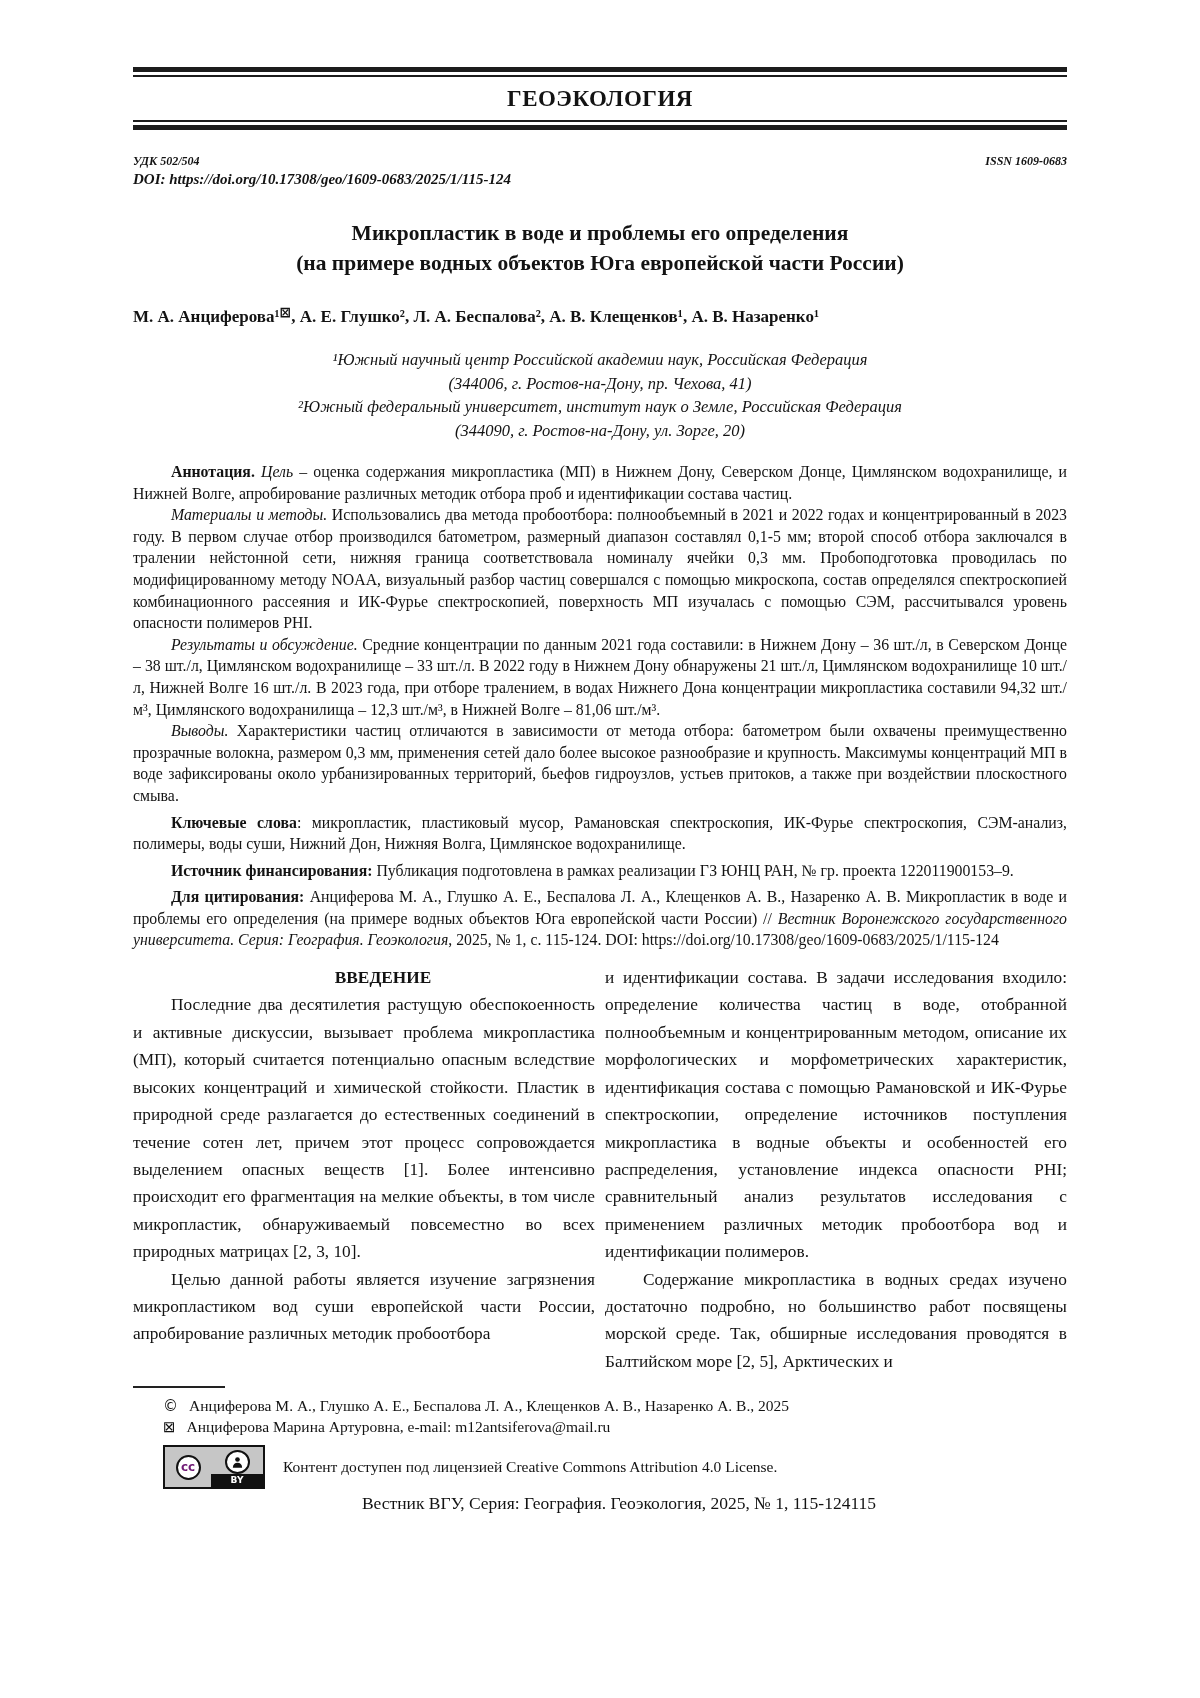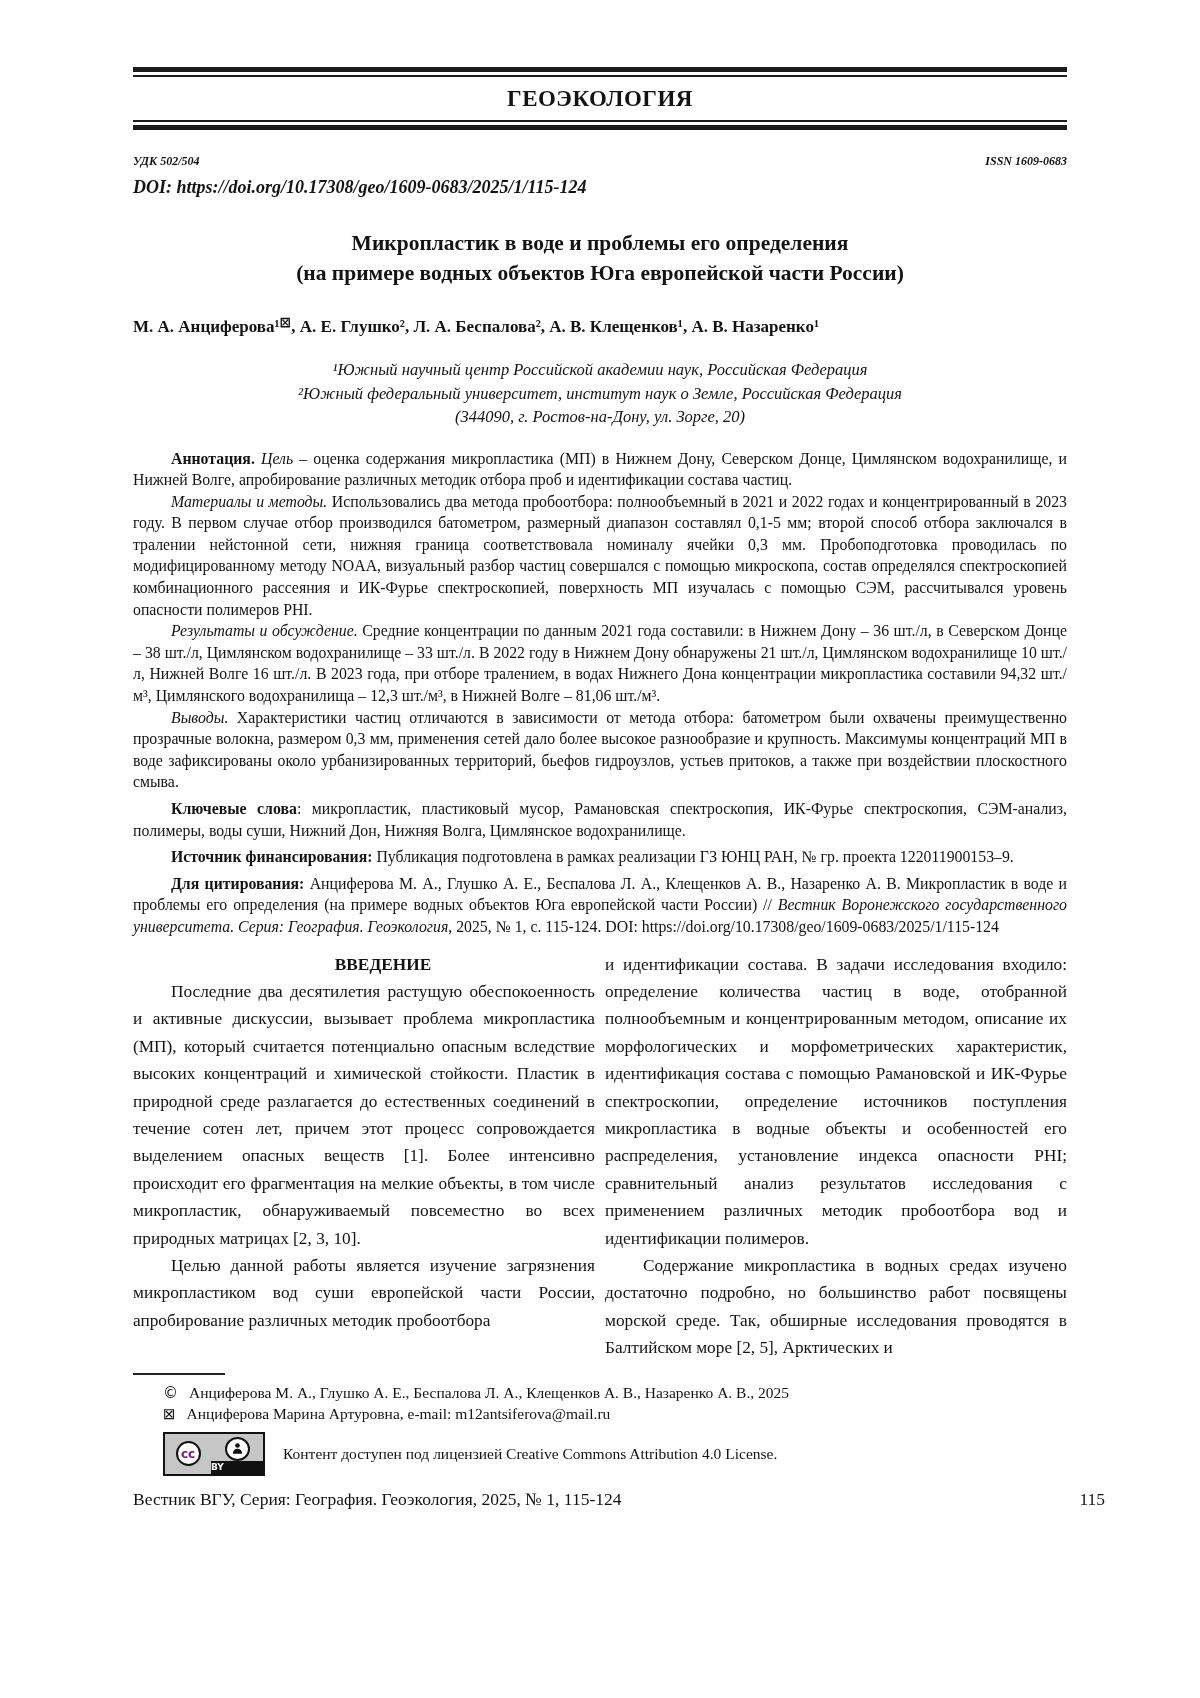--- a/index.html
+++ b/index.html
@@ -19,21 +19,21 @@
     text-align: center; font-weight: bold; font-size: 23px;
     letter-spacing: 0.5px; padding: 9px 0 8px;
   }
   .rule-bottom { border-top: 2px solid #1c1c1c; border-bottom: 5px solid #1c1c1c; height: 10px; }
 
   .meta-row {
     display: flex; justify-content: space-between;
     font-weight: bold; font-style: italic; font-size: 12px;
     margin-top: 24px;
   }
-  .doi-line { font-weight: bold; font-style: italic; font-size: 18px; margin-top: 8px; }
+  .doi-line { font-weight: bold; font-style: italic; font-size: 15px; margin-top: 2px; }
 
   .article-title {
     text-align: center; font-weight: bold; font-size: 21.5px;
     line-height: 30px; margin-top: 30px;
   }
   .authors-line { text-align: left; font-weight: bold; font-size: 17px; margin-top: 27px; }
   .env-sup {
     display: inline-block; font-size: 14px; vertical-align: 5px;
     font-family: "DejaVu Sans", sans-serif; line-height: 1;
   }
@@ -69,27 +69,27 @@
   .cc-cell-right { width: 52px; display: flex; flex-direction: column; align-items: center; }
   .cc-circle {
     width: 25px; height: 25px; border: 2.5px solid #111; border-radius: 50%;
     background: #fff; display: flex; align-items: center; justify-content: center;
     font-family: "DejaVu Sans", sans-serif; font-weight: bold; font-size: 12px; color: #701a75;
   }
   .cc-cell-right .cc-circle { margin-top: 3px; }
   .by-strip {
     margin-top: auto; width: 100%; height: 13px; background: #111;
     color: #fff; font-family: "DejaVu Sans", sans-serif; font-weight: bold;
-    font-size: 9px; text-align: left; line-height: 13px;
+    font-size: 9px; text-align: center; line-height: 13px;
   }
   .person-svg { width: 15px; height: 15px; display: block; }
 
   .page-footer {
-    display: flex; justify-content: space-between;
-    margin-top: 13px; font-size: 17.5px; width: 972px;
+    display: flex; justify-content: center;
+    margin-top: 4px; font-size: 17.5px; width: 972px;
   }
 </style>
 </head>
 <body>
 
 <div class="page">
 
   <div class="rule-top"></div>
   <div class="section-banner">ГЕОЭКОЛОГИЯ</div>
   <div class="rule-bottom"></div>
@@ -104,20 +104,21 @@
     <div>Микропластик в воде и проблемы его определения</div>
     <div>(на примере водных объектов Юга европейской части России)</div>
   </div>
 
   <div class="authors-line">
     <span>М. А. Анциферова¹</span><span class="env-sup">⊠</span><span>, А. Е. Глушко², Л. А. Беспалова², А. В. Клещенков¹, А. В. Назаренко¹</span>
   </div>
 
   <div class="affiliations">
     <div>¹Южный научный центр Российской академии наук, Российская Федерация</div>
+    <div>(344006, г. Ростов-на-Дону, пр. Чехова, 41)</div>
     <div>²Южный федеральный университет, институт наук о Земле, Российская Федерация</div>
     <div>(344090, г. Ростов-на-Дону, ул. Зорге, 20)</div>
   </div>
 
   <div class="abstract">
     <p><span class="lead-bi">Аннотация.</span><span class="lead-i"> Цель</span><span> – оценка содержания микропластика (МП) в Нижнем Дону, Северском Донце, Цимлянском водохранилище, и Нижней Волге, апробирование различных методик отбора проб и идентификации состава частиц.</span></p>
     <p><span class="lead-i">Материалы и методы.</span><span> Использовались два метода пробоотбора: полнообъемный в 2021 и 2022 годах и концентрированный в 2023 году. В первом случае отбор производился батометром, размерный диапазон составлял 0,1-5 мм; второй способ отбора заключался в тралении нейстонной сети, нижняя граница соответствовала номиналу ячейки 0,3 мм. Пробоподготовка проводилась по модифицированному методу NOAA, визуальный разбор частиц совершался с помощью микроскопа, состав определялся спектроскопией комбинационного рассеяния и ИК-Фурье спектроскопией, поверхность МП изучалась с помощью СЭМ, рассчитывался уровень опасности полимеров PHI.</span></p>
     <p><span class="lead-i">Результаты и обсуждение.</span><span> Средние концентрации по данным 2021 года составили: в Нижнем Дону – 36 шт./л, в Северском Донце – 38 шт./л, Цимлянском водохранилище – 33 шт./л. В 2022 году в Нижнем Дону обнаружены 21 шт./л, Цимлянском водохранилище 10 шт./л, Нижней Волге 16 шт./л. В 2023 года, при отборе тралением, в водах Нижнего Дона концентрации микропластика составили 94,32 шт./м³, Цимлянского водохранилища – 12,3 шт./м³, в Нижней Волге – 81,06 шт./м³.</span></p>
     <p><span class="lead-i">Выводы.</span><span> Характеристики частиц отличаются в зависимости от метода отбора: батометром были охвачены преимущественно прозрачные волокна, размером 0,3 мм, применения сетей дало более высокое разнообразие и крупность. Максимумы концентраций МП в воде зафиксированы около урбанизированных территорий, бьефов гидроузлов, устьев притоков, а также при воздействии плоскостного смыва.</span></p>
     <p class="spaced"><span class="lead-bi">Ключевые слова</span><span>: микропластик, пластиковый мусор, Рамановская спектроскопия, ИК-Фурье спектроскопия, СЭМ-анализ, полимеры, воды суши, Нижний Дон, Нижняя Волга, Цимлянское водохранилище.</span></p>

